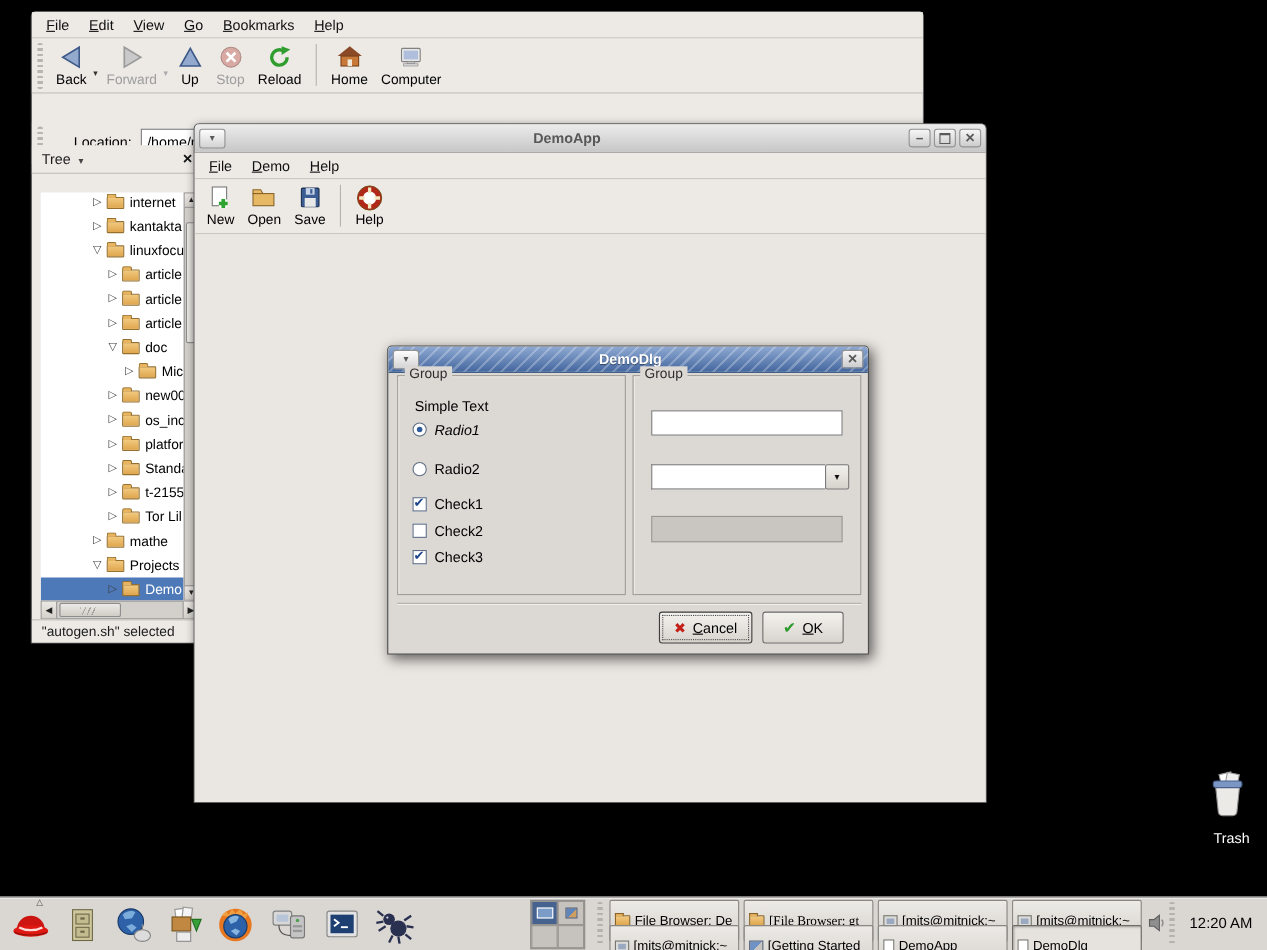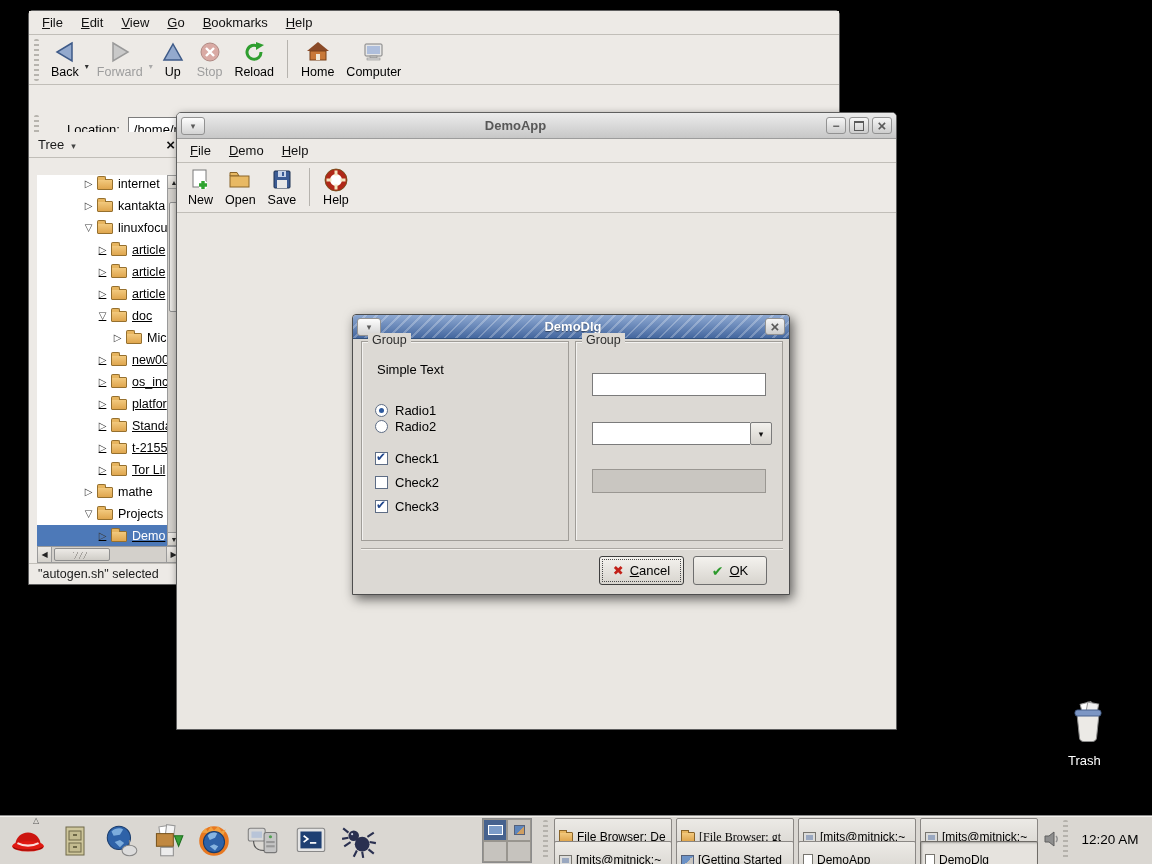--- a/index.html
+++ b/index.html
@@ -80,21 +80,21 @@
   .sidehead {
     position:absolute; left:0; top:121px; width:152px; height:26px; background:#edeae6;
     border-bottom:1px solid #c1beb8; display:flex; align-items:center;
     padding:0 6px 0 9px; font-size:13px; color:#1a1a1a;
   }
   .sidehead .dd::after { content:"▾"; font-size:9px; margin-left:7px; color:#444; }
   .sidehead .x { margin-left:auto; font-weight:900; font-size:15px; color:#111; line-height:1; }
   .treepane { position:absolute; left:8px; top:164px; width:130px; height:371px; background:#fff; overflow:hidden; }
   .trow { display:flex; align-items:center; height:22px; white-space:nowrap; }
   .trow.first { margin-top:-2px; }
-  .lvl1 { padding-left:45px; } .lvl2 { padding-left:59px;text-decoration:underline; } .lvl3 { padding-left:74px; }
+  .lvl1 { padding-left:45px; } .lvl2 { padding-left:59px; } .lvl3 { padding-left:74px; }
   .exp { width:13px; flex:none; font-size:10px; color:#3a3a3a; text-align:center; line-height:1; }
   .exp.c::before { content:"▷"; }
   .exp.e::before { content:"▽"; }
   .fold {
     position:relative; width:16px; height:11px; flex:none; margin-left:2px;
     background:linear-gradient(#f2c97e,#dfa64e); border:1px solid #96702e; border-radius:1px;
   }
   .fold::before {
     content:""; position:absolute; left:-1px; top:-4px; width:7px; height:3px;
     background:#e7b55f; border:1px solid #96702e; border-bottom:none; border-radius:2px 2px 0 0;
@@ -156,21 +156,21 @@
   .dbtn { position:absolute; display:flex; align-items:center; justify-content:center; gap:6px;
           background:linear-gradient(#f4f2ee,#d7d4ce); font-size:13px; color:#000; border-radius:3px; }
   #btn-cancel { border:1px solid #3e3e3e; outline:1px dotted #4a4a4a; outline-offset:-4px; }
   #btn-ok { border:1px solid #6e6e6e; }
   .bicon-x::before { content:"✖"; color:#c22018; font-size:13px; font-weight:bold; }
   .bicon-ok::before { content:"✔"; color:#2c9a2c; font-size:14px; font-weight:bold; }
   .accel { display:inline-block; }
   .accel::first-letter { text-decoration:underline; }
 
   
-  #trash { position:absolute; left:1068px; top:700px; width:68px; text-align:left; z-index:1; }
+  #trash { position:absolute; left:1068px; top:700px; width:68px; text-align:right; z-index:1; }
   #trash .tlabel { color:#fff; font-size:13px; margin-top:3px; }
 
   
   #taskbar { position:absolute; left:0; top:815px; width:1152px; height:49px; z-index:10;
              background:#dad7d2; border-top:1px solid #8c8c8c; box-shadow:inset 0 1px 0 #f4f2ee; }
   .launcher { position:absolute; top:3px; width:44px; height:44px; display:flex; align-items:center; justify-content:center; }
   .menuarrow { position:absolute; left:33px; top:0px; font-size:8px; color:#555; }
   #pager { position:absolute; left:482px; top:2px; width:50px; height:45px; background:#c6c3be;
            border:1px solid #8c8c8c; display:grid; grid-template-columns:1fr 1fr; grid-template-rows:1fr 1fr; }
   .pcell { border:1px solid #98958f; display:flex; align-items:center; justify-content:center; }
@@ -453,21 +453,21 @@
   <div id="dd">
     <div class="titlebar active">
       <span class="wmbtn"></span>
       <span class="title">DemoDlg</span>
       <span class="cbtn close"></span>
     </div>
 
     <div class="group" style="left:8px; top:26px; width:208px; height:200px;">
       <span class="legend">Group</span>
       <span class="fitem" style="left:15px; top:20px;">Simple Text</span>
-      <span class="fitem" style="left:13px; top:61px;">
+      <span class="fitem" style="left:13px; top:41px;font-style:italic;">
         <span class="radio on"></span>
         <span>Radio1</span>
       </span>
       <span class="fitem" style="left:13px; top:77px;">
         <span class="radio"></span>
         <span>Radio2</span>
       </span>
       <span class="fitem" style="left:13px; top:109px;">
         <span class="check on"></span>
         <span>Check1</span>

